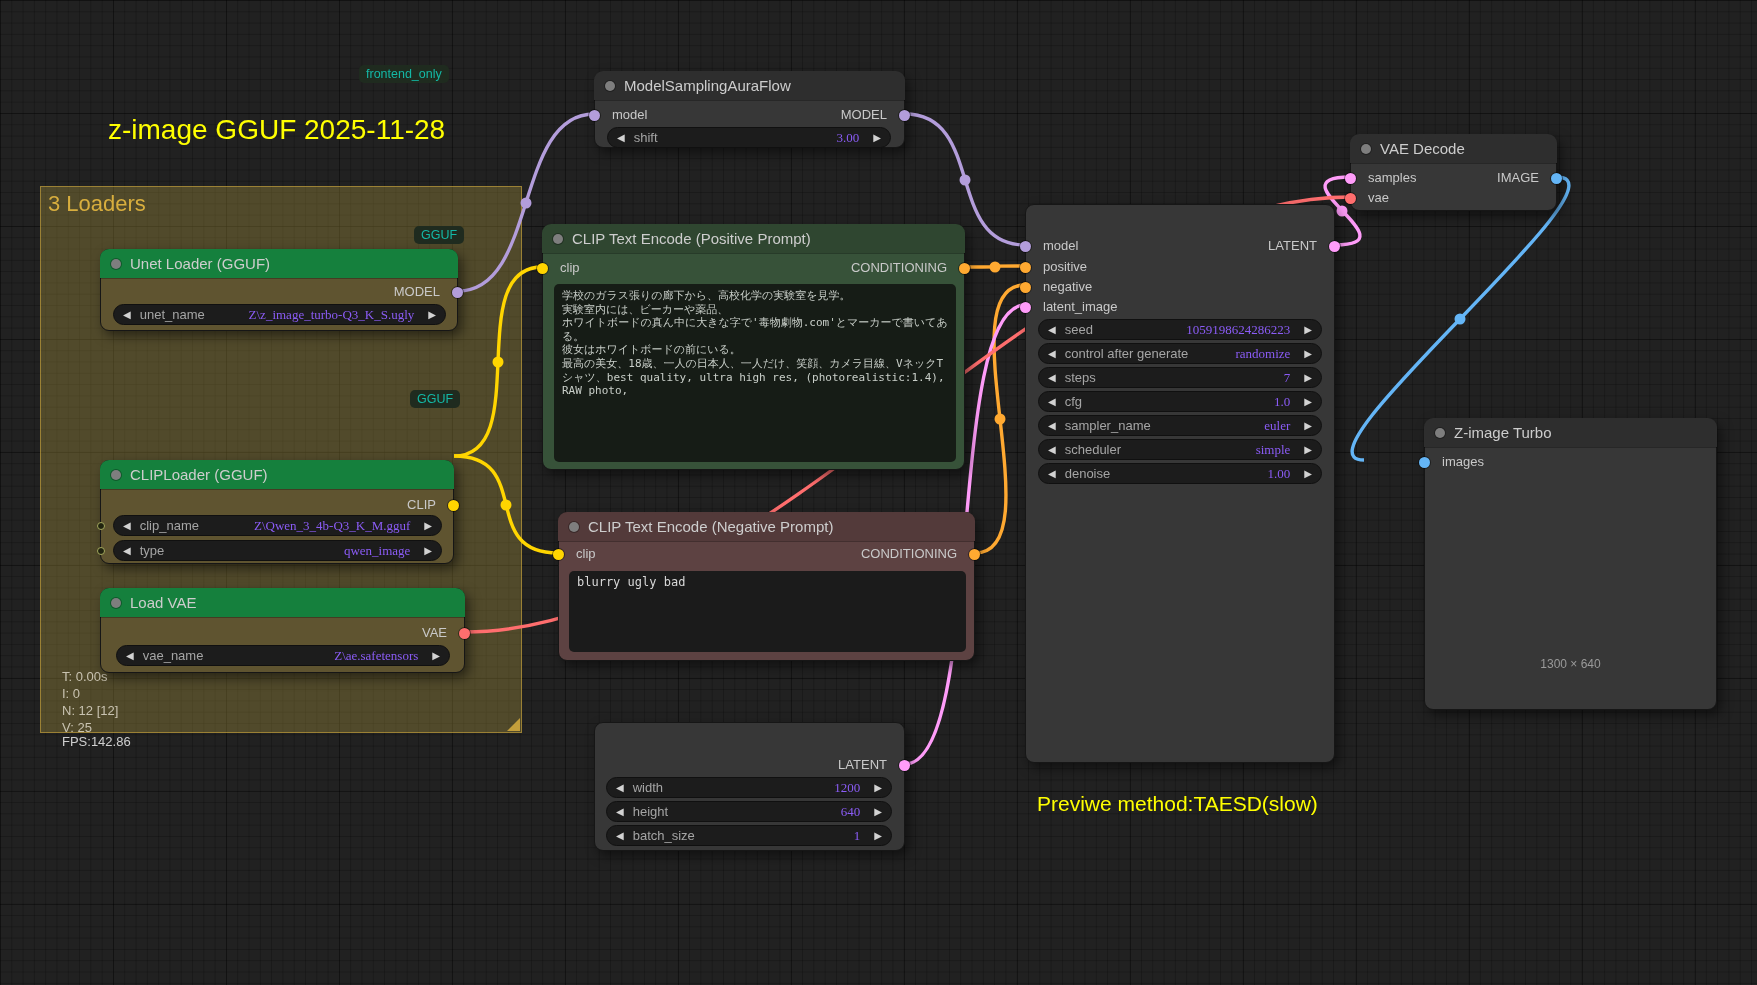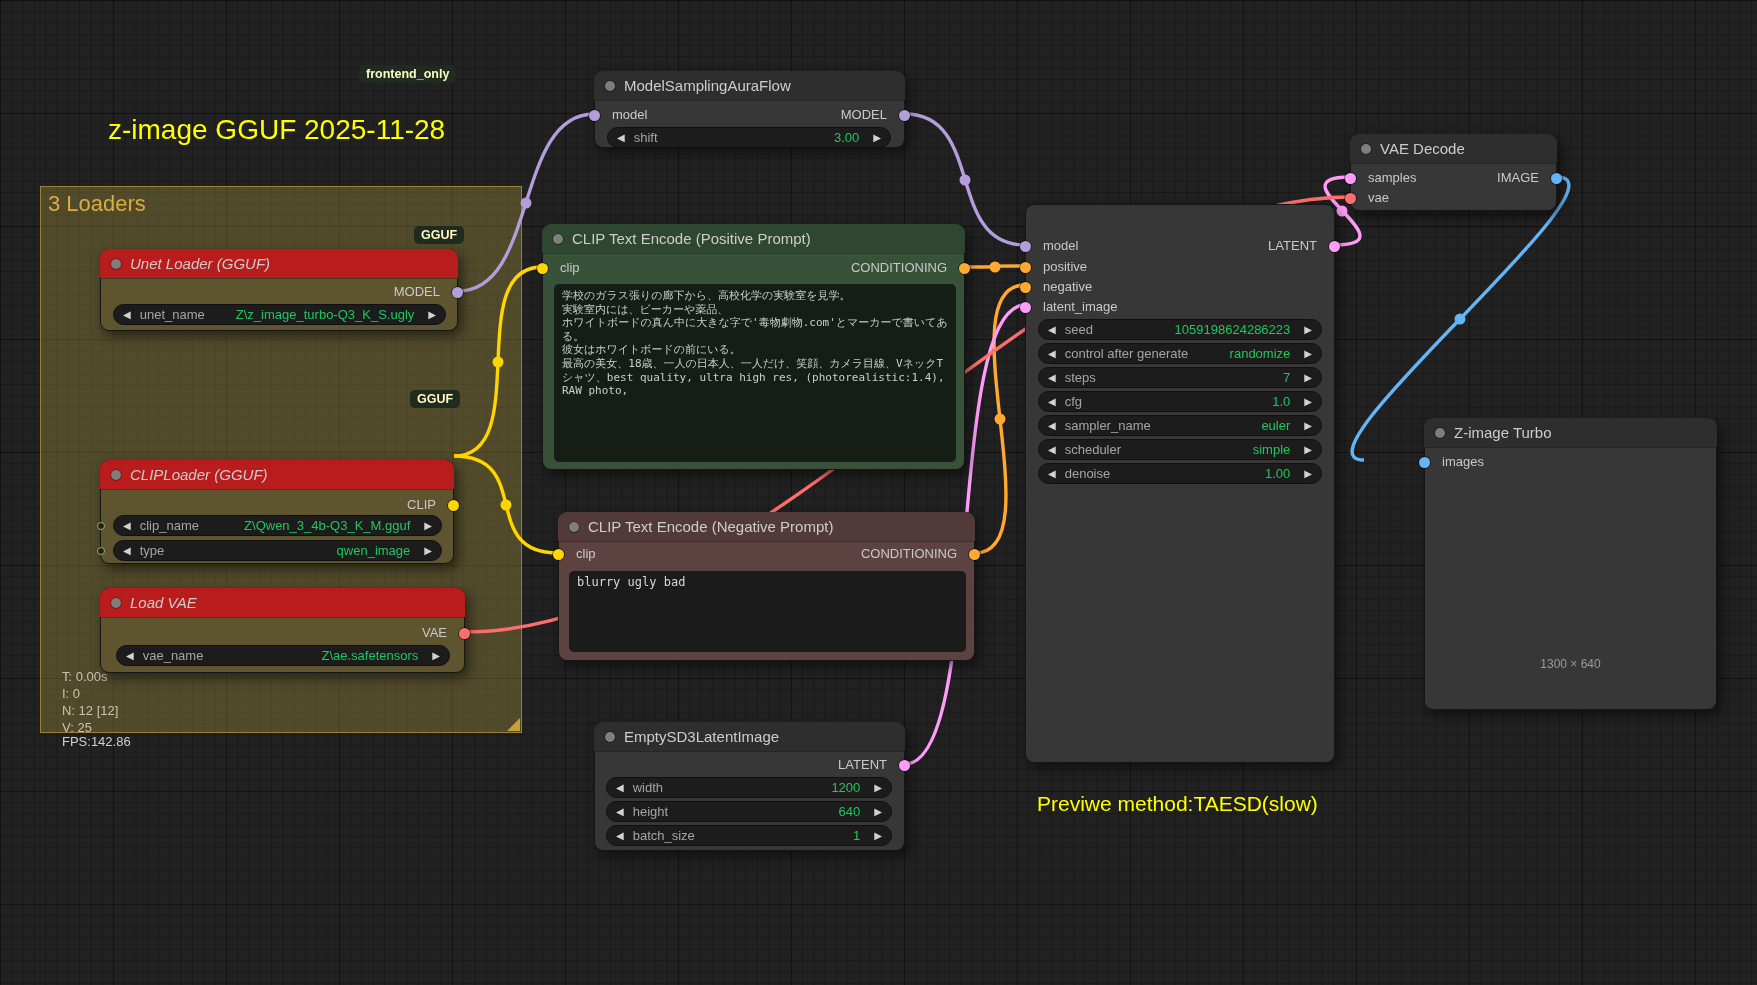--- a/index.html
+++ b/index.html
@@ -10,34 +10,34 @@
       linear-gradient(to bottom, rgba(0,0,0,.30) 1px, transparent 1px),
       linear-gradient(to right, rgba(0,0,0,.22) 1px, transparent 1px),
       linear-gradient(to bottom, rgba(0,0,0,.22) 1px, transparent 1px);
     background-size:113px 113px,113px 113px,11.3px 11.3px,11.3px 11.3px;
     font-family:"Liberation Sans",sans-serif;}
   .node{position:absolute;border-radius:9px;z-index:2;box-shadow:4px 5px 12px rgba(0,0,0,.5);border:1px solid #161616;box-sizing:border-box;}
   .hd{position:absolute;left:-1px;right:-1px;top:-1px;height:29px;border-radius:9px 9px 0 0;display:flex;align-items:center;gap:9px;padding:2px 11px;box-sizing:border-box;box-shadow:0 1px 0 rgba(0,0,0,.28);}
   .hd .hdot{width:10px;height:10px;border-radius:50%;background:#7e7e7e;flex:none;box-shadow:0 0 0 1px rgba(0,0,0,.3);}
   .hd .ttl{font-size:15px;color:#cdcdcd;white-space:nowrap;overflow:hidden;}
   .n-def{background:#373737;}      .n-def>.hd{background:#2e2e2e;}
-  .n-yellow{background:#5f5430;}   .n-yellow>.hd{background:#b91c1c;font-style:italic;}
+  .n-yellow{background:#5f5430;}   .n-yellow>.hd{background:#15803d;}
   .n-green{background:#375239;}    .n-green>.hd{background:#2f4630;}
   .n-red{background:#5d4242;}      .n-red>.hd{background:#533a3a;}
   .dot{position:absolute;width:11px;height:11px;border-radius:50%;box-shadow:0 0 0 1px rgba(0,0,0,.45);z-index:3;}
   .wdot{position:absolute;width:8px;height:8px;border-radius:50%;background:#20230f;border:1.5px solid #a3a85e;box-sizing:border-box;z-index:3;}
   .sl{position:absolute;font-size:13px;line-height:16px;color:#c9c9c9;white-space:nowrap;}
   .wg{position:absolute;height:21px;background:#1c1c1c;border:1px solid #101010;border-radius:11px;display:flex;align-items:center;padding:0 9px;font-size:13px;box-sizing:border-box;}
   .wg .a{color:#d2d2d2;font-size:10px;flex:none;}
   .wg .a.left{margin-right:9px;} .wg .a.right{margin-left:9px;}
   .wg .l{color:#a5a5a5;white-space:nowrap;}
-  .wg .v{margin-left:auto;color:#22c55e;white-space:nowrap;padding-right:5px;}
+  .wg .v{margin-left:auto;color:#8b5cf6;white-space:nowrap;padding-right:5px;font-family:Liberation Serif, serif;}
   .ta{position:absolute;background:#161c16;border-radius:5px;padding:5px 8px;font-family:"DejaVu Sans Mono",monospace;font-size:11px;line-height:13.6px;color:#c9cfc9;white-space:pre-wrap;overflow:hidden;box-sizing:border-box;}
   .n-red .ta{background:#1b1b1b;color:#d8d8d8;font-size:12px;}
-  .badge{position:absolute;background:#1f2b1f;color:#fef9c3;font-size:12.5px;font-weight:bold;padding:2px 7px;border-radius:5px;line-height:14px;z-index:4;white-space:nowrap;}
+  .badge{position:absolute;background:#1f2b1f;color:#14b8a6;font-size:12.5px;font-weight:normal;padding:2px 7px;border-radius:5px;line-height:14px;z-index:4;white-space:nowrap;}
   .group{position:absolute;left:40px;top:186px;width:482px;height:547px;background:rgba(178,158,64,.33);border:1px solid rgba(216,174,62,.55);z-index:0;box-sizing:border-box;}
   .group-title{position:absolute;left:7px;top:4px;font-size:22px;color:#d8ae3e;white-space:nowrap;}
   .group-resize{position:absolute;right:1px;bottom:1px;width:0;height:0;border-left:13px solid transparent;border-bottom:13px solid rgba(216,174,62,.85);}
   .stats{position:absolute;left:62px;top:668px;font-size:13px;line-height:17px;color:#c9c3b1;z-index:2;}
   .stats span{display:block;}
   .fps{position:absolute;left:62px;top:734px;font-size:13px;color:#cfcfcf;z-index:2;}
   .ann{position:absolute;color:#ffff00;z-index:2;white-space:nowrap;}
   .size-label{position:absolute;left:0;right:0;top:238px;text-align:center;font-size:12px;color:#9a9a9a;}
   .c-model{background:#B39DDB;} .c-clip{background:#FFD500;} .c-vae{background:#FF6E6E;}
   .c-cond{background:#FFA931;}  .c-latent{background:#FF9CF9;} .c-image{background:#64B5F6;}
@@ -266,24 +266,20 @@
     <div class="hd">
       <span class="hdot"></span>
       <span class="ttl">Z-image Turbo</span>
     </div>
     <span class="dot c-image" style="left:-6px;top:38px;"></span>
     <span class="sl" style="left:17px;top:35px;">images</span>
     <div class="size-label">1300 × 640</div>
   </div>
 
   <div class="node n-def" style="left:594px;top:722px;width:311px;height:129px;">
-    <div class="hd">
-      <span class="hdot"></span>
-      <span class="ttl">EmptySD3LatentImage</span>
-    </div>
     <span class="dot c-latent" style="right:-6px;top:37px;"></span>
     <span class="sl" style="right:17px;top:34px;">LATENT</span>
     <div class="wg" style="left:11px;right:12px;top:54px;">
       <span class="a left">◀</span>
       <span class="l">width</span>
       <span class="v">1200</span>
       <span class="a right">▶</span>
     </div>
     <div class="wg" style="left:11px;right:12px;top:78px;">
       <span class="a left">◀</span>

